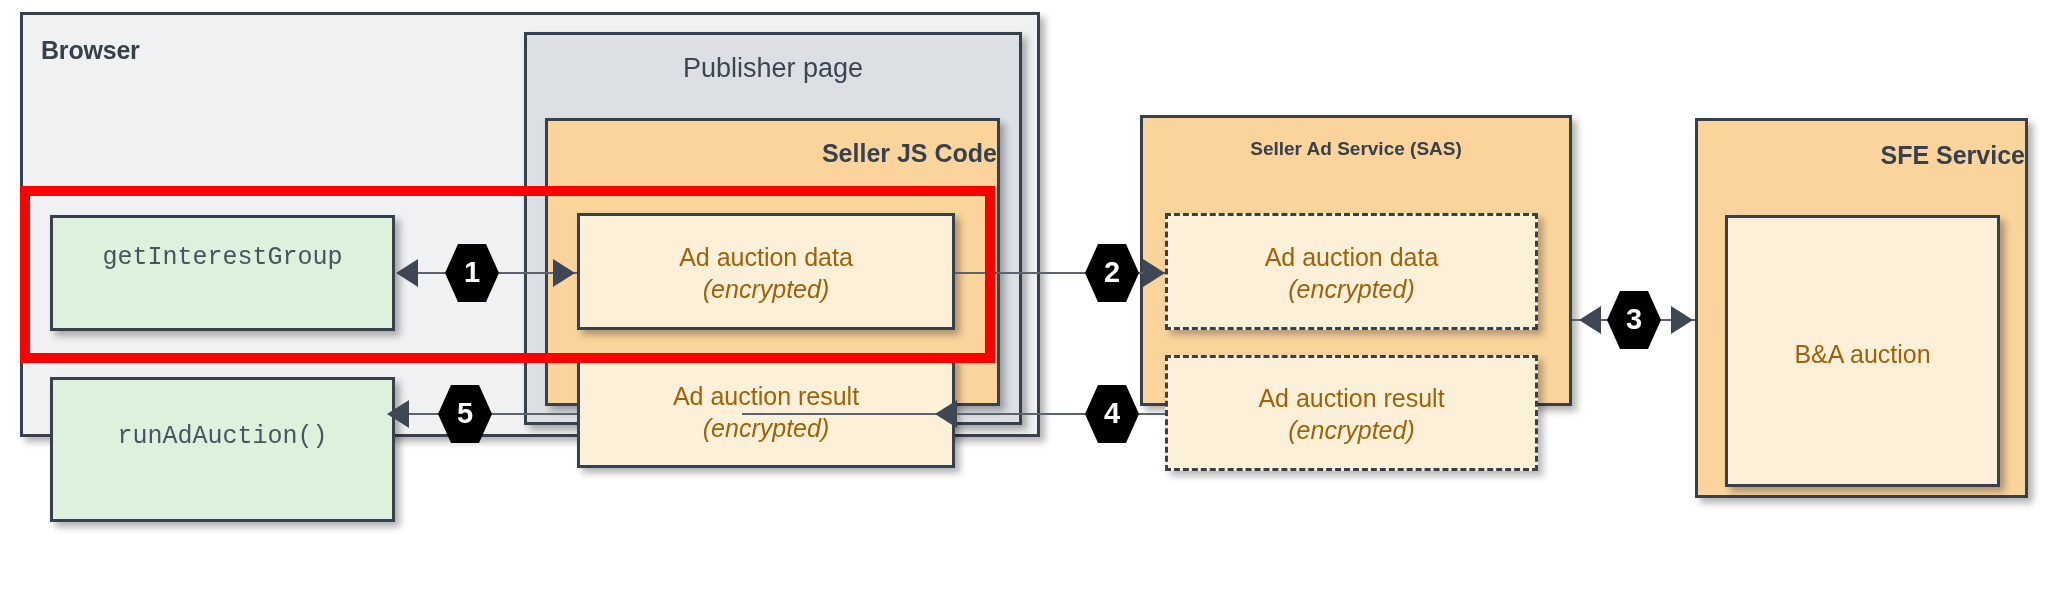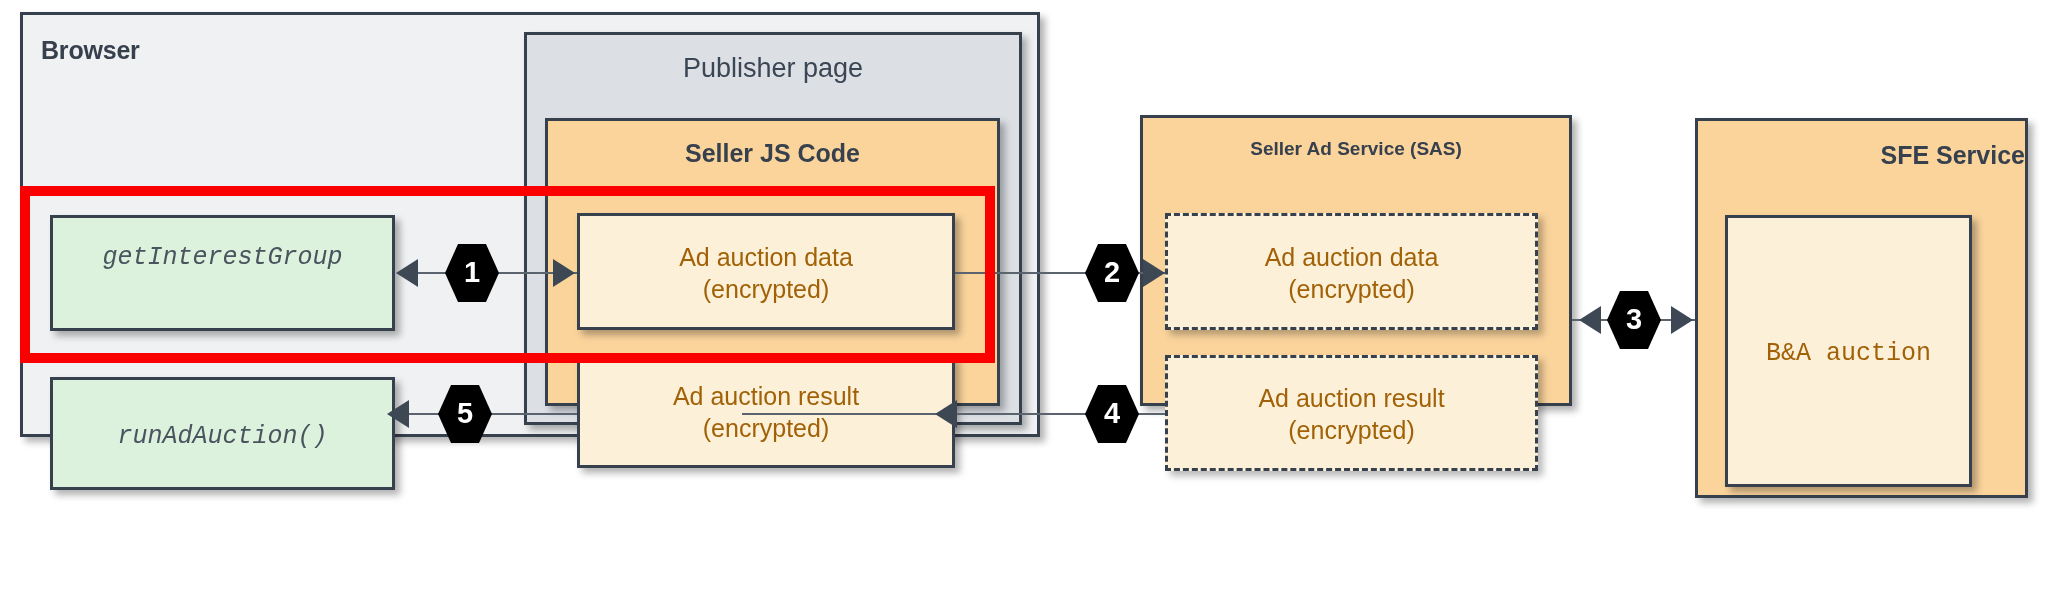--- a/index.html
+++ b/index.html
@@ -72,20 +72,21 @@
   #sellerjs {
     left: 545px;
     top: 118px;
     width: 455px;
     height: 288px;
     background: #fbd49c;
   }
   #sellerjs-title {
     top: 18px;
     font-size: 25px;
+    text-align: right;
   }
 
   
   #sas {
     left: 1140px;
     top: 115px;
     width: 432px;
     height: 291px;
     background: #fbd49c;
   }
@@ -111,28 +112,27 @@
   
   .green-box {
     background: #ddf2dd;
     border: 3px solid #37404d;
   }
   .green-text {
     position: absolute;
     left: 0; right: 0;
     text-align: center;
     font-family: "Liberation Mono", "DejaVu Sans Mono", monospace;
-    font-style: italic;
     font-size: 25px;
     line-height: 31px;
     color: #4a545f;
   }
   #green1 { left: 50px; top: 215px; width: 345px; height: 116px; }
   #green1-text { top: 24px; }
-  #green2 { left: 50px; top: 377px; width: 345px; height: 113px; }
+  #green2 { left: 50px; top: 377px; width: 345px; height: 145px; }
   #green2-text { top: 41px; }
 
   
   .cream-box {
     background: #fdf0d9;
     border: 3px solid #37404d;
   }
   .cream-box-dashed {
     position: absolute;
     box-sizing: border-box;
@@ -141,33 +141,33 @@
     box-shadow: 5px 5px 7px rgba(0,0,0,0.28);
   }
   .cream-text {
     position: absolute;
     left: 0; right: 0;
     text-align: center;
     font-size: 25px;
     line-height: 32px;
     color: #a16207;
   }
-  .cream-text .it { display: block; }
+  .cream-text .it { font-style: italic; display: block; }
 
   #js-data   { left: 577px; top: 213px; width: 378px; height: 117px; }
   #js-result { left: 577px; top: 355px; width: 378px; height: 113px; }
   #js-data-text   { top: 25px; }
   #js-result-text { top: 22px; }
 
   #sas-data   { left: 1165px; top: 213px; width: 373px; height: 117px; }
   #sas-result { left: 1165px; top: 355px; width: 373px; height: 116px; }
   #sas-data-text   { top: 25px; }
   #sas-result-text { top: 24px; }
 
-  #ba-auction { left: 1725px; top: 215px; width: 247px; height: 272px; font-family: Liberation Mono, monospace; }
+  #ba-auction { left: 1725px; top: 215px; width: 275px; height: 272px; }
   #ba-auction-text { top: 120px; }
 
   
   #redbox {
     position: absolute;
     left: 20px;
     top: 186px;
     width: 975px;
     height: 177px;
     border: 10px solid #fb0000;

